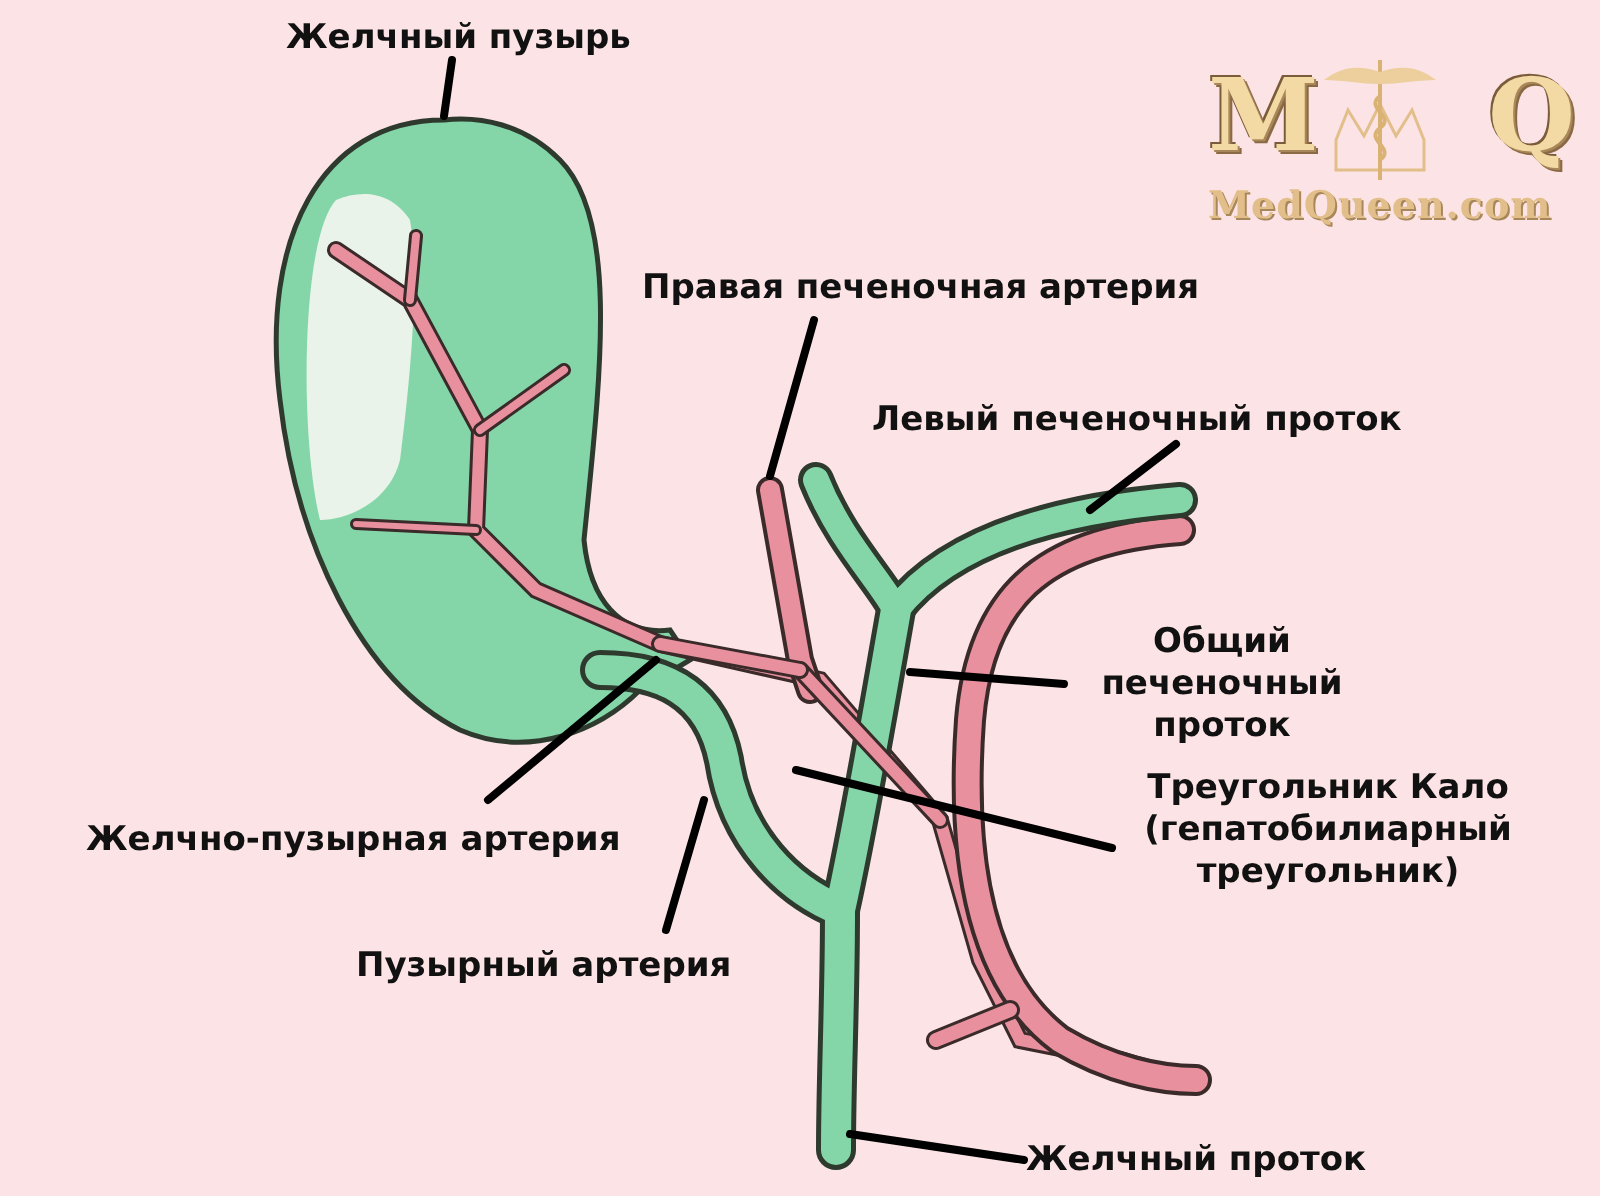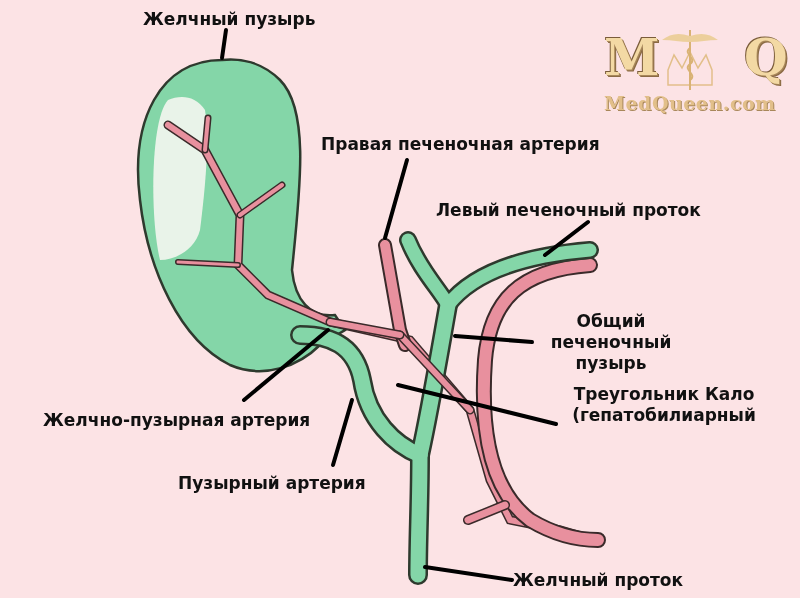--- a/index.html
+++ b/index.html
@@ -115,28 +115,29 @@
   </g>
 </svg>
 
 <div class="label" style="left:143px; top:9px;">Желчный пузырь</div>
 <div class="label" style="left:321px; top:134px;">Правая печеночная артерия</div>
 <div class="label" style="left:436px; top:200px;">Левый печеночный проток</div>
 
 <div class="label center" style="left:536px; top:311px; width:150px;">
   <div>Общий</div>
   <div>печеночный</div>
-  <div>пузырь</div>
+  <div>проток</div>
 </div>
 
 <div class="label" style="left:14px; top:410px;margin-left:29px;">Желчно-пузырная артерия</div>
 
 <div class="label center" style="left:556px; top:384px; width:216px;">
   <div>Треугольник Кало</div>
   <div>(гепатобилиарный</div>
+  <div>треугольник)</div>
 </div>
 
 <div class="label" style="left:178px; top:473px;">Пузырный артерия</div>
 <div class="label" style="left:513px; top:570px;">Желчный проток</div>
 
 <div class="logo">
   <span class="big" style="left:8px;">M</span>
   <span class="big" style="left:148px;">Q</span>
   <span class="site">MedQueen.com</span>
 </div>

